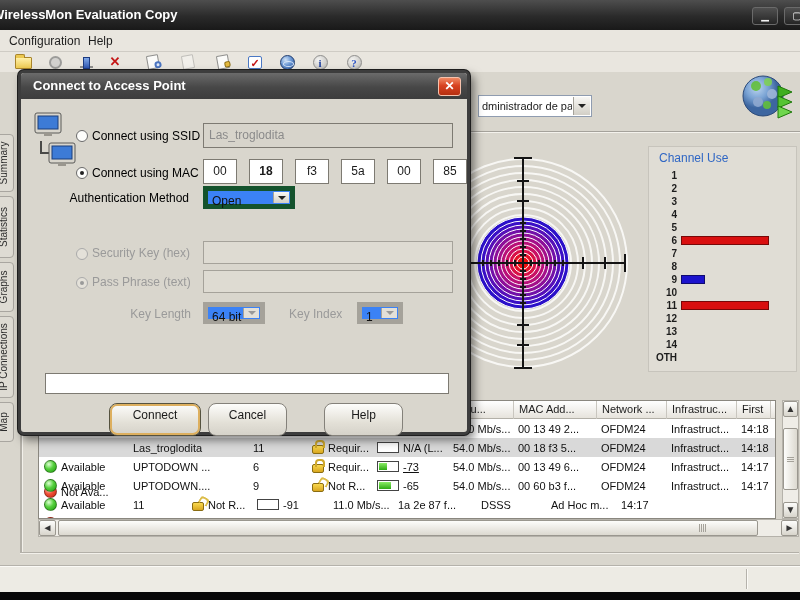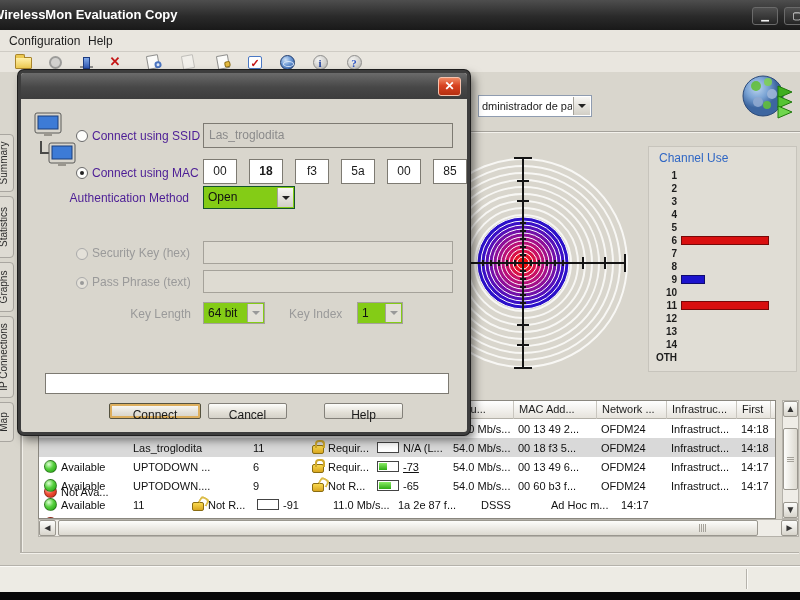--- a/index.html
+++ b/index.html
@@ -87,38 +87,38 @@
 #panel-bottom{left:20px;top:552px;width:779px;height:1px;background:#b3b0a8;box-shadow:0 1px 0 #f2f0ea}
 #statusbar{left:0;top:565px;width:800px;height:27px;background:#edebe4;border-top:1px solid #b5b2ab;box-shadow:inset 0 1px 0 #fbfaf6}
 #status-text{position:absolute;left:2px;top:6px;font-size:12px;color:#1d1d1d;white-space:nowrap}
 #status-div{position:absolute;left:746px;top:3px;bottom:3px;width:1px;background:#b5b2ab;box-shadow:1px 0 0 #fbfaf6}
 #blackbar{left:0;top:592px;width:800px;height:8px;background:#070707}
 
 #dialog{left:18px;top:70px;width:452px;height:365px;background:#d9d6cd;border:3px solid #3d3d3d;border-radius:6px;box-shadow:0 0 0 1px #1e1e1e,4px 5px 10px rgba(0,0,0,.5);z-index:50}
 #dlg-title{position:absolute;left:0;top:0;right:0;height:26px;background:linear-gradient(#6b6b6b,#474747 55%,#3d3d3d);border-radius:3px 3px 0 0}
 #dlg-title-text{position:absolute;left:12px;top:5px;color:#fff;font-size:13px;font-weight:bold}
 #dlg-close{position:absolute;right:6px;top:4px;width:23px;height:19px;background:linear-gradient(#f08a64,#d84321 45%,#b52f10);border:1px solid #f6c2ad;border-radius:3px;color:#fff;font-size:12px;font-weight:bold;text-align:center;line-height:17px}
-.dlg-label{position:absolute;font-size:12px;color:#4c1d95;white-space:nowrap}
+.dlg-label{position:absolute;font-size:12px;color:#000000;white-space:nowrap}
 .dlg-label.gray{color:#9a9a9a}
 .dlg-label.r{text-align:right}
 .radio{position:absolute;width:12px;height:12px;border:1px solid #6a6a6a;border-radius:50%;background:#fdfdfb}
 .radio.checked:before{content:"";position:absolute;left:3px;top:3px;width:4px;height:4px;border-radius:50%;background:#222}
 .radio.disabled{border-color:#aaa;background:#e4e1d9}
 .radio.disabled.checked:before{background:#9a9a9a}
 .field{position:absolute;background:#fff;border:1px solid #7d7a72;font-size:12px;color:#1a1a1a;padding:4px 5px;white-space:nowrap;overflow:hidden}
 .field.dim{background:#d7d4cb;color:#8b8b8b}
 .field.dis{background:#dedbd2;border-color:#a5a29a}
 .mac-box{position:absolute;top:0;width:34px;height:25px;background:#fff;border:1px solid #7d7a72;font-size:12px;color:#1a1a1a;text-align:center;line-height:23px}
-.combo{position:absolute;background:#84cc16;border:1px solid #14532d}
+.combo{position:absolute;background:#3b82f6;border:5px solid #14532d}
 .combo .val{position:absolute;left:4px;top:3px;font-size:12px;color:#111;white-space:nowrap}
 .combo .arrow{position:absolute;right:1px;top:1px;bottom:1px;width:16px;background:linear-gradient(#f8f7f4,#d2cfc6);border-left:1px solid #a5a29a}
 .combo.dis{border-color:#a5a29a}
 .combo.dis .arrow{background:#e3e0d8}
 .combo.dis .arrow .tri{border-top-color:#999}
-.btn{position:absolute;height:16px;background:linear-gradient(#fdfdfb,#e3e0d7 60%,#d5d2c9);border:1px solid #84817a;border-radius:2px;font-size:12px;color:#1a1a1a;text-align:center;line-height:23px}
+.btn{position:absolute;height:33px;background:linear-gradient(#fdfdfb,#e3e0d7 60%,#d5d2c9);border:1px solid #84817a;border-radius:8px;font-size:12px;color:#1a1a1a;text-align:center;line-height:23px}
 .btn.default{border-color:#55523f;box-shadow:inset 0 0 0 2px #ddaf5e}
 </style>
 </head>
 <body>
 
 <div class="abs" id="titlebar">
   <div class="abs" id="title-text">WirelessMon Evaluation Copy</div>
   <div class="abs winbtn" id="btn-min">▁</div>
   <div class="abs winbtn" id="btn-max">▢</div>
 </div>
@@ -587,20 +587,21 @@
 <div class="abs" id="panel-left"></div>
 <div class="abs" id="panel-bottom"></div>
 
 <div class="abs" id="statusbar">
   <span id="status-div"></span>
 </div>
 <div class="abs" id="blackbar"></div>
 
 <div class="abs" id="dialog">
   <div id="dlg-title">
+    <span id="dlg-title-text">Connect to Access Point</span>
     <span id="dlg-close">✕</span>
   </div>
 
   <svg class="abs" style="left:12px;top:38px" width="46" height="60">
     <rect x="2" y="2" width="26" height="20" rx="2" fill="#d8d5cc" stroke="#5a5a58"></rect>
     <rect x="5" y="5" width="20" height="13" fill="#3d7bd6" stroke="#1b3f7a"></rect>
     <rect x="11" y="22" width="8" height="3" fill="#9a978f"></rect>
     <path d="M8 30 L8 42 L18 42" fill="none" stroke="#4a4a48" stroke-width="2"></path>
     <rect x="16" y="32" width="26" height="20" rx="2" fill="#d8d5cc" stroke="#5a5a58"></rect>
     <rect x="19" y="35" width="20" height="13" fill="#3d7bd6" stroke="#1b3f7a"></rect>

